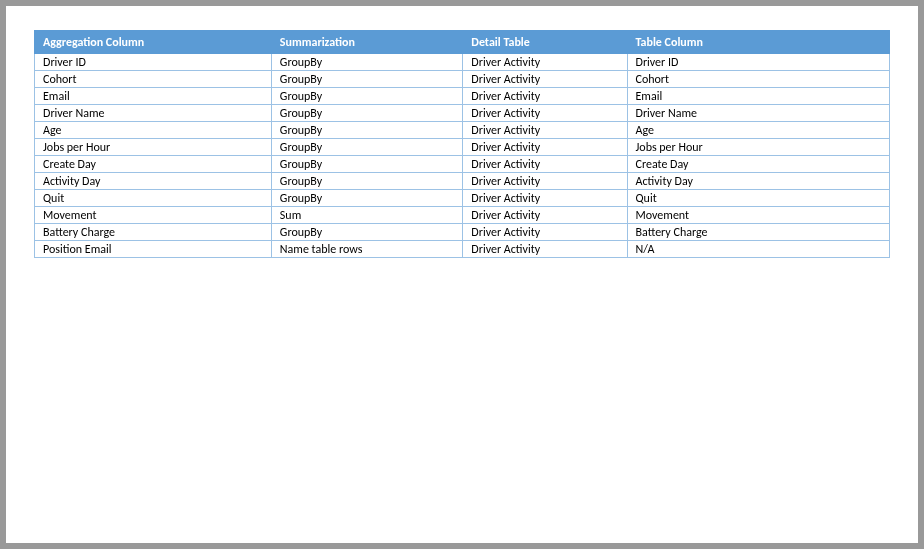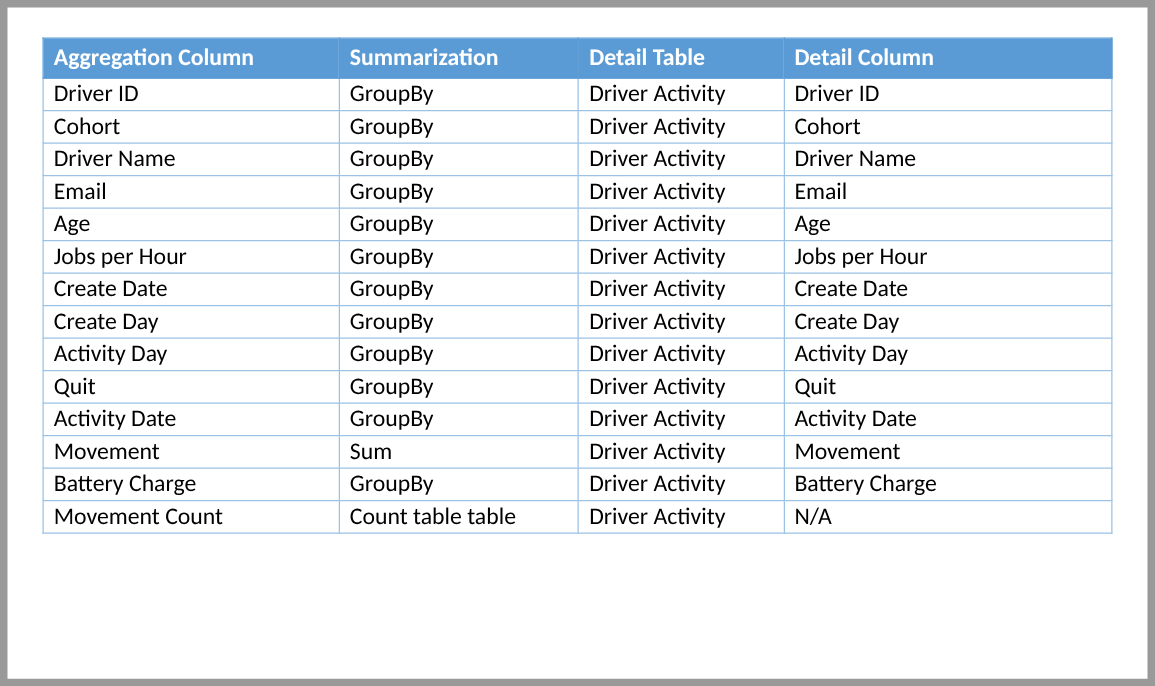--- a/index.html
+++ b/index.html
@@ -16,21 +16,21 @@
     }
     .page {
       background: #fff;
       width: 100%;
       height: 100%;
       padding: 24px 28px;
     }
     table {
       border-collapse: collapse;
       width: 100%;
-      font-size: 19px;
+      font-size: 12px;
     }
     thead th {
       background: #5b9bd5;
       color: #fff;
       font-weight: bold;
       text-align: left;
       padding: 4px 8px;
       border: 1px solid #5b9bd5;
     }
     tbody td {
@@ -53,103 +53,91 @@
       <col class="c1">
         <col class="c2">
         <col class="c3">
         <col class="c4">
     </colgroup>
     <thead>
       <tr>
         <th>Aggregation Column</th>
         <th>Summarization</th>
         <th>Detail Table</th>
-        <th>Detail Column</th>
+        <th>Table Column</th>
       </tr>
     </thead>
     <tbody id="tbody">
         <tr>
           <td>Driver ID</td>
           <td>GroupBy</td>
           <td>Driver Activity</td>
           <td>Driver ID</td>
         </tr>
         <tr>
           <td>Cohort</td>
           <td>GroupBy</td>
           <td>Driver Activity</td>
           <td>Cohort</td>
         </tr>
         <tr>
+          <td>Email</td>
+          <td>GroupBy</td>
+          <td>Driver Activity</td>
+          <td>Email</td>
+        </tr>
+        <tr>
           <td>Driver Name</td>
           <td>GroupBy</td>
           <td>Driver Activity</td>
           <td>Driver Name</td>
-        </tr>
-        <tr>
-          <td>Email</td>
-          <td>GroupBy</td>
-          <td>Driver Activity</td>
-          <td>Email</td>
         </tr>
         <tr>
           <td>Age</td>
           <td>GroupBy</td>
           <td>Driver Activity</td>
           <td>Age</td>
         </tr>
         <tr>
           <td>Jobs per Hour</td>
           <td>GroupBy</td>
           <td>Driver Activity</td>
           <td>Jobs per Hour</td>
-        </tr>
-        <tr>
-          <td>Create Date</td>
-          <td>GroupBy</td>
-          <td>Driver Activity</td>
-          <td>Create Date</td>
         </tr>
         <tr>
           <td>Create Day</td>
           <td>GroupBy</td>
           <td>Driver Activity</td>
           <td>Create Day</td>
         </tr>
         <tr>
           <td>Activity Day</td>
           <td>GroupBy</td>
           <td>Driver Activity</td>
           <td>Activity Day</td>
         </tr>
         <tr>
           <td>Quit</td>
           <td>GroupBy</td>
           <td>Driver Activity</td>
           <td>Quit</td>
         </tr>
         <tr>
-          <td>Activity Date</td>
-          <td>GroupBy</td>
-          <td>Driver Activity</td>
-          <td>Activity Date</td>
-        </tr>
-        <tr>
           <td>Movement</td>
           <td>Sum</td>
           <td>Driver Activity</td>
           <td>Movement</td>
         </tr>
         <tr>
           <td>Battery Charge</td>
           <td>GroupBy</td>
           <td>Driver Activity</td>
           <td>Battery Charge</td>
         </tr>
         <tr>
-          <td>Movement Count</td>
-          <td>Count table table</td>
+          <td>Position Email</td>
+          <td>Name table rows</td>
           <td>Driver Activity</td>
           <td>N/A</td>
         </tr>
       </tbody>
   </table>
 </div>
 
 </body></html>

